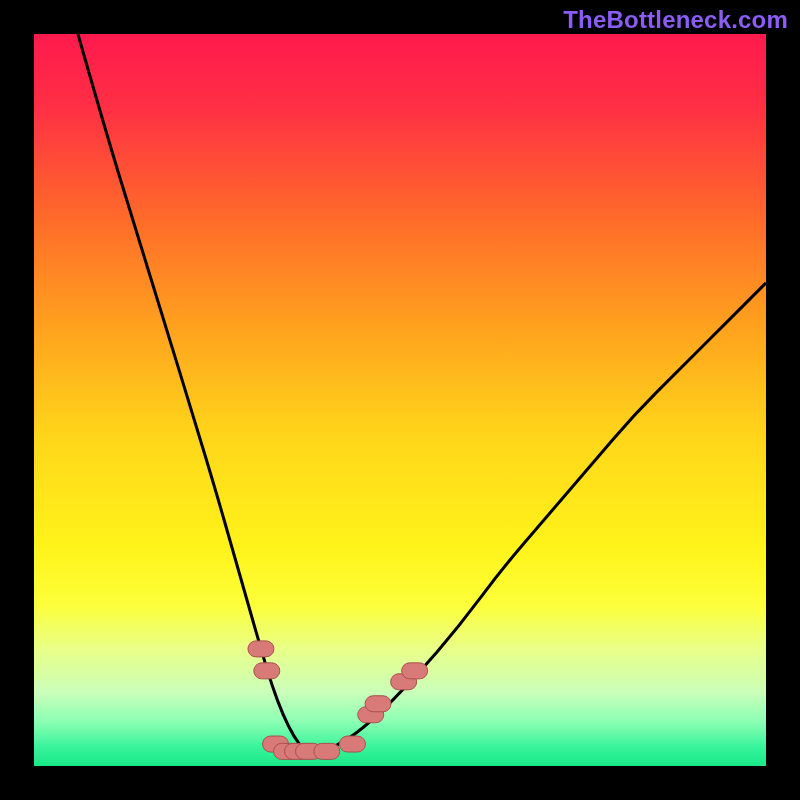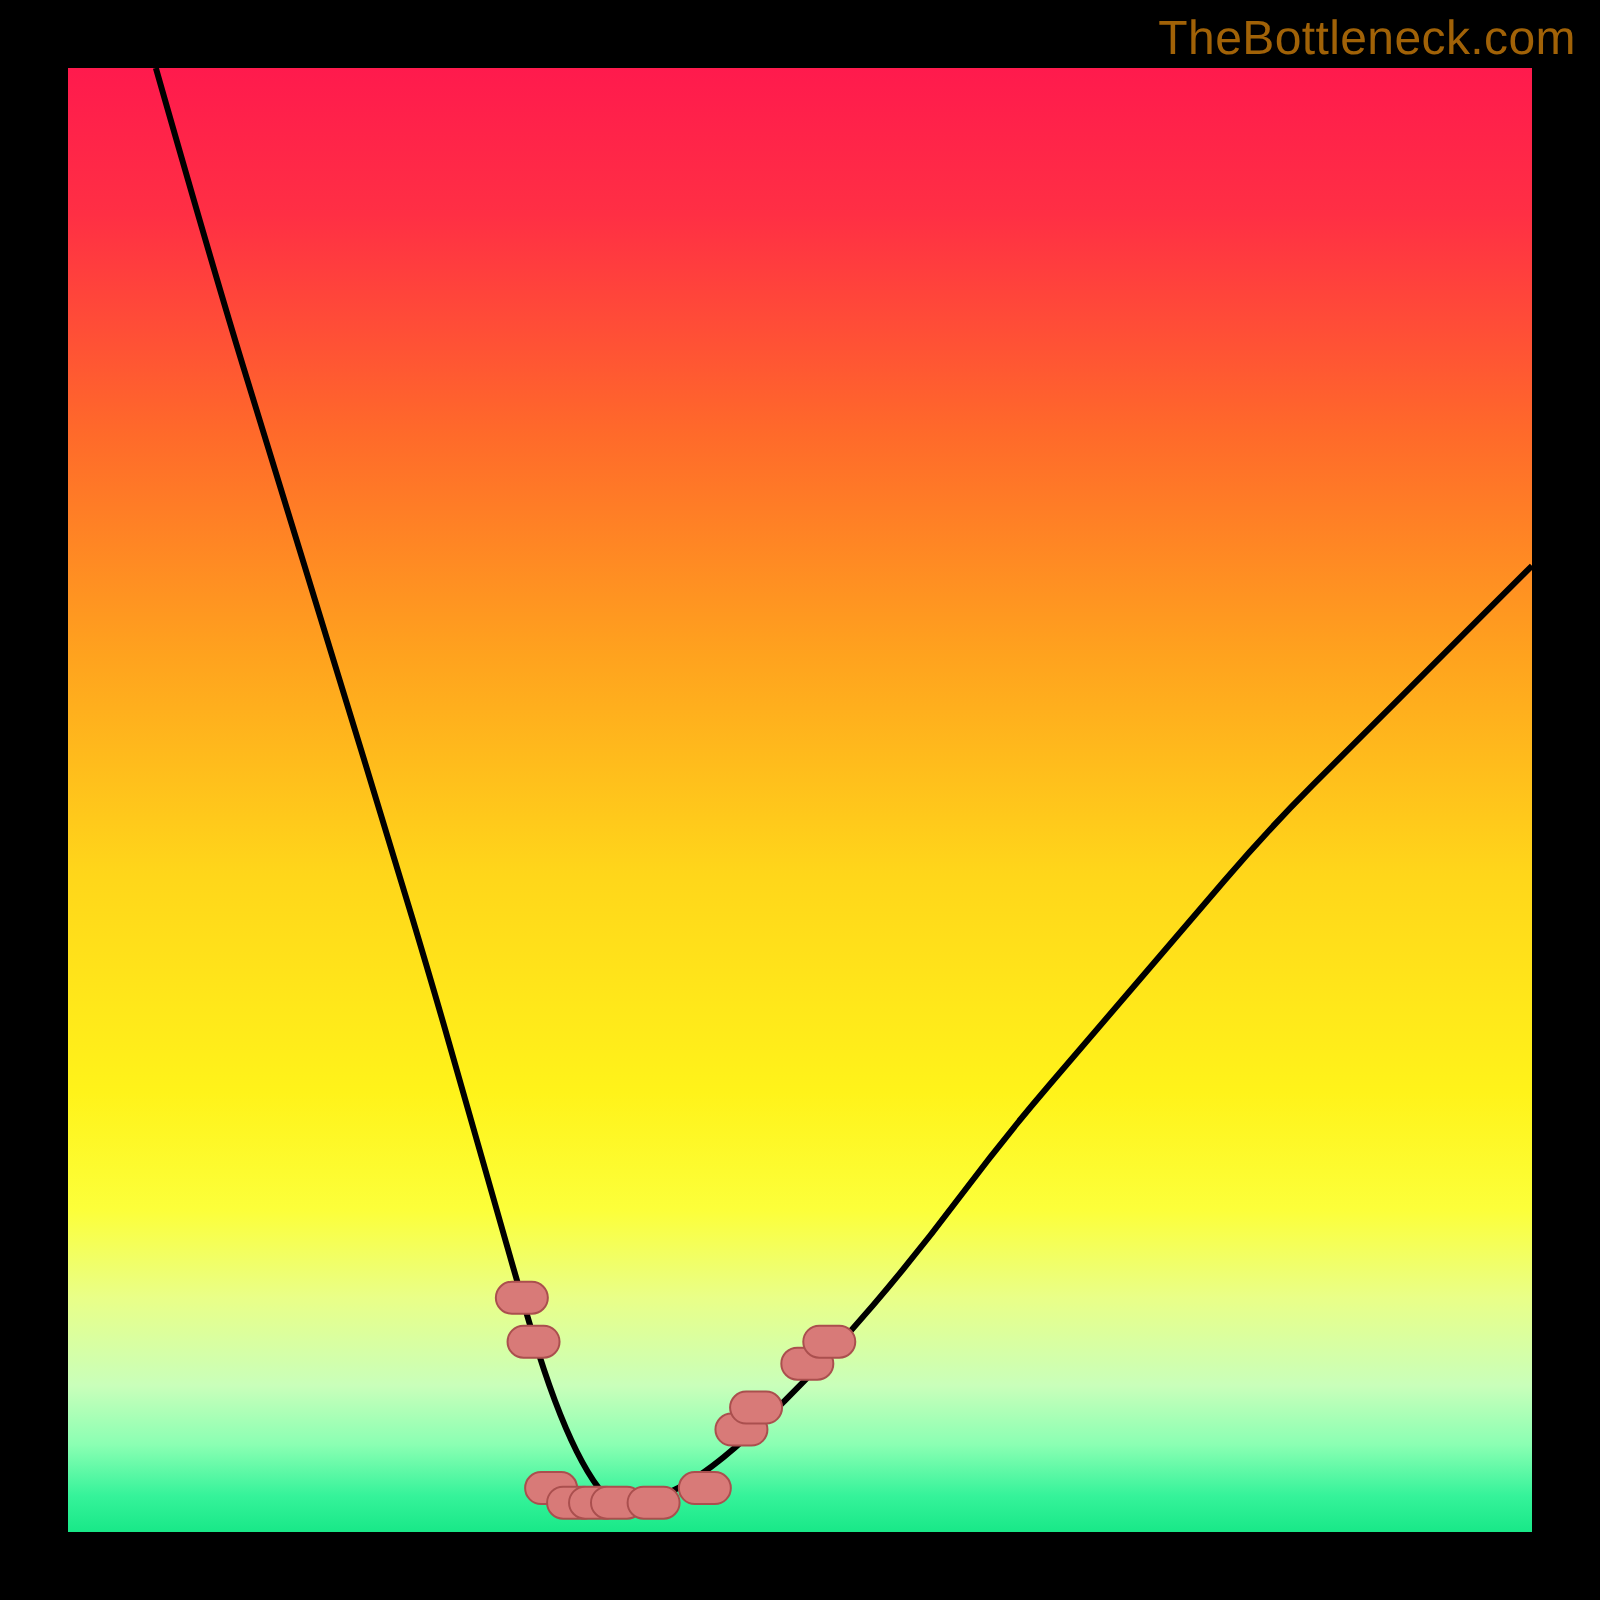--- a/index.html
+++ b/index.html
@@ -25,22 +25,22 @@
     width: 732px;
     height: 732px;
     overflow: hidden;
   }
   .watermark {
     position: absolute;
     top: 6px;
     right: 12px;
     font-family: Arial, Helvetica, sans-serif;
     font-size: 24px;
-    font-weight: 400;
-    color: #a16207;
+    font-weight: 700;
+    color: #8b5cf6;
     letter-spacing: 0.2px;
     user-select: none;
   }
   svg {
     display: block;
   }
 </style>
 </head>
 <body>
 

